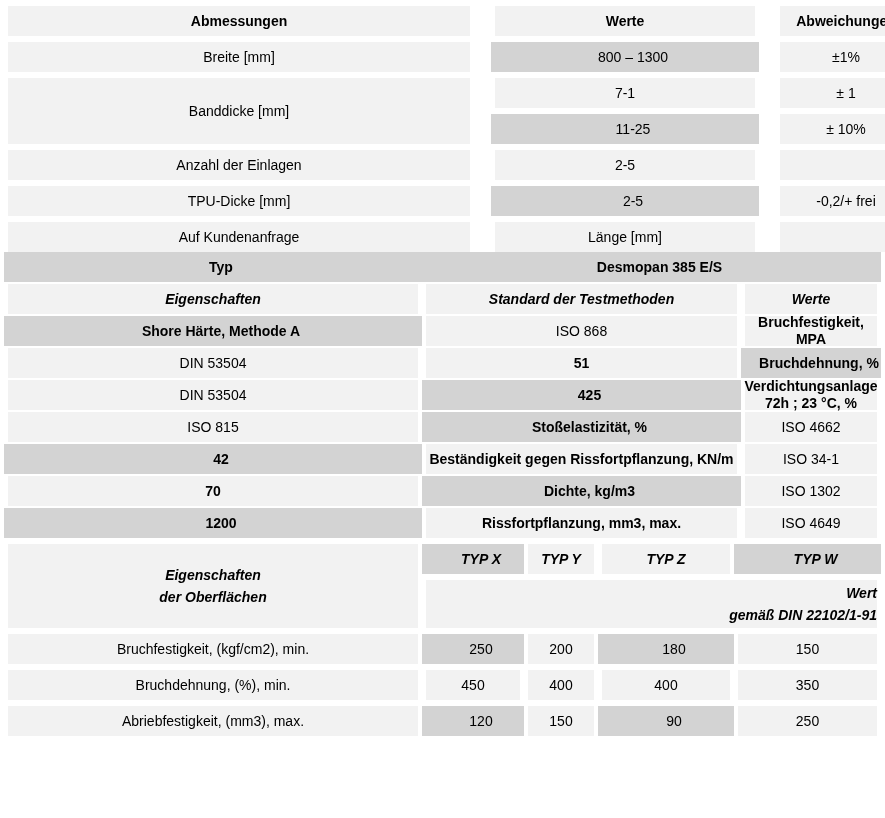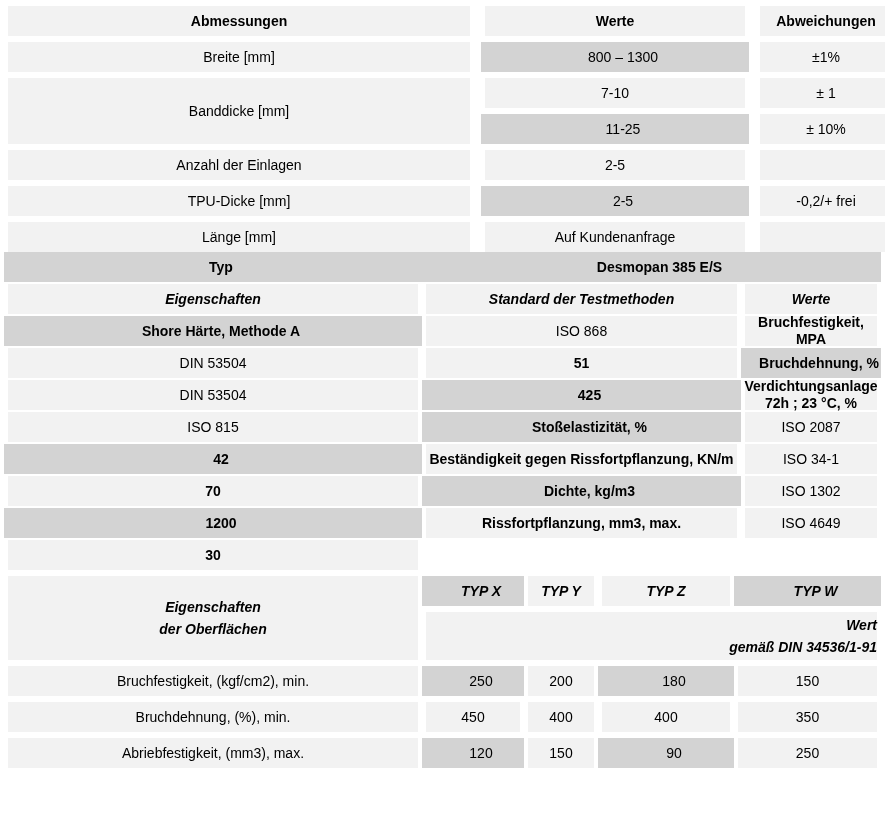--- a/index.html
+++ b/index.html
@@ -18,21 +18,21 @@
     width: 885px;
     height: 818px;
     padding: 6px 8px 8px 8px;
     background: var(--page-bg);
     overflow: hidden;
   }
   .grid { display: grid; }
   .grid-a {
     grid-template-columns: 462px 260px 132px;
     grid-auto-rows: 30px;
-    gap: 6px 15px;
+    gap: 6px 25px;
   }
   .grid-b {
     grid-template-columns: 410px 311px 132px;
     grid-auto-rows: 30px;
     gap: 2px 8px;
   }
   .grid-c {
     margin-top: 6px;
     grid-template-columns: 410px 94px 66px 128px 1fr;
     grid-template-rows: 30px 48px 30px 30px 30px;
@@ -69,35 +69,35 @@
   <div class="grid grid-a">
     <div class="cell b">Abmessungen</div>
     <div class="cell b">Werte</div>
     <div class="cell b">Abweichungen</div>
 
     <div class="cell">Breite [mm]</div>
     <div class="cell hl">800 – 1300</div>
     <div class="cell">±1%</div>
 
     <div class="cell span2r">Banddicke  [mm]</div>
-    <div class="cell">7-10</div>
+    <div class="cell">7-1</div>
     <div class="cell">± 1</div>
     <div class="cell hl">11-25</div>
     <div class="cell">± 10%</div>
 
     <div class="cell">Anzahl der Einlagen</div>
     <div class="cell">2-5</div>
     <div class="cell"></div>
 
     <div class="cell">TPU-Dicke [mm]</div>
     <div class="cell hl">2-5</div>
     <div class="cell">-0,2/+ frei</div>
 
+    <div class="cell">Auf Kundenanfrage</div>
     <div class="cell">Länge [mm]</div>
-    <div class="cell">Auf Kundenanfrage</div>
     <div class="cell"></div>
   </div>
 
   <div class="grid grid-b">
     <div class="cell hl b">Typ</div>
     <div class="cell hl b col2-4">Desmopan 385 E/S</div>
 
     <div class="cell b i">Eigenschaften</div>
     <div class="cell b i">Standard der Testmethoden</div>
     <div class="cell b i">Werte</div>
@@ -110,49 +110,48 @@
     <div class="cell b">51</div>
 
     <div class="cell b hl">Bruchdehnung, %</div>
     <div class="cell">DIN 53504</div>
     <div class="cell b hl">425</div>
 
     <div class="cell b">Verdichtungsanlage 72h ; 23 °C, %</div>
     <div class="cell">ISO 815</div>
 
     <div class="cell b hl">Stoßelastizität, %</div>
-    <div class="cell">ISO 2087</div>
+    <div class="cell">ISO 4662</div>
     <div class="cell b hl">42</div>
 
     <div class="cell b">Beständigkeit gegen Rissfortpflanzung, KN/m</div>
     <div class="cell">ISO 34-1</div>
     <div class="cell b">70</div>
 
     <div class="cell b hl">Dichte, kg/m3</div>
     <div class="cell">ISO 1302</div>
     <div class="cell b hl">1200</div>
 
     <div class="cell b">Rissfortpflanzung, mm3, max.</div>
     <div class="cell">ISO 4649</div>
-    <div class="cell b">30</div>
   </div>
 
   <div class="grid grid-c">
     <div class="cell b i two-line rows1-3">
       <span>Eigenschaften</span>
       <span>der Oberflächen</span>
     </div>
     <div class="cell b i hl">TYP X</div>
     <div class="cell b i">TYP Y</div>
     <div class="cell b i">TYP Z</div>
     <div class="cell b i hl">TYP W</div>
 
     <div class="cell b i two-line col2-6">
       <span>Wert</span>
-      <span>gemäß DIN 34536/1-91</span>
+      <span>gemäß DIN 22102/1-91</span>
     </div>
 
     <div class="cell">Bruchfestigkeit, (kgf/cm2), min.</div>
     <div class="cell hl">250</div>
     <div class="cell">200</div>
     <div class="cell hl">180</div>
     <div class="cell">150</div>
 
     <div class="cell">Bruchdehnung, (%), min.</div>
     <div class="cell">450</div>

